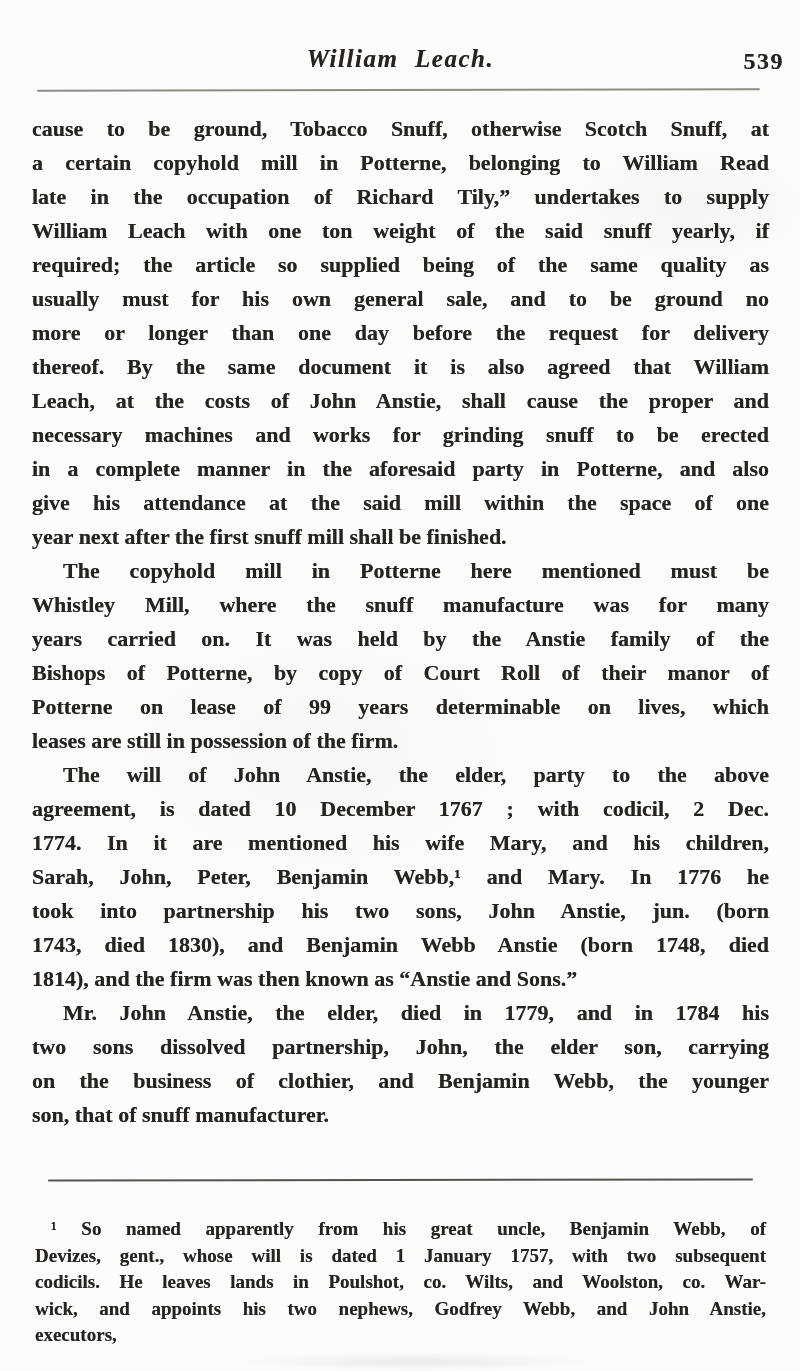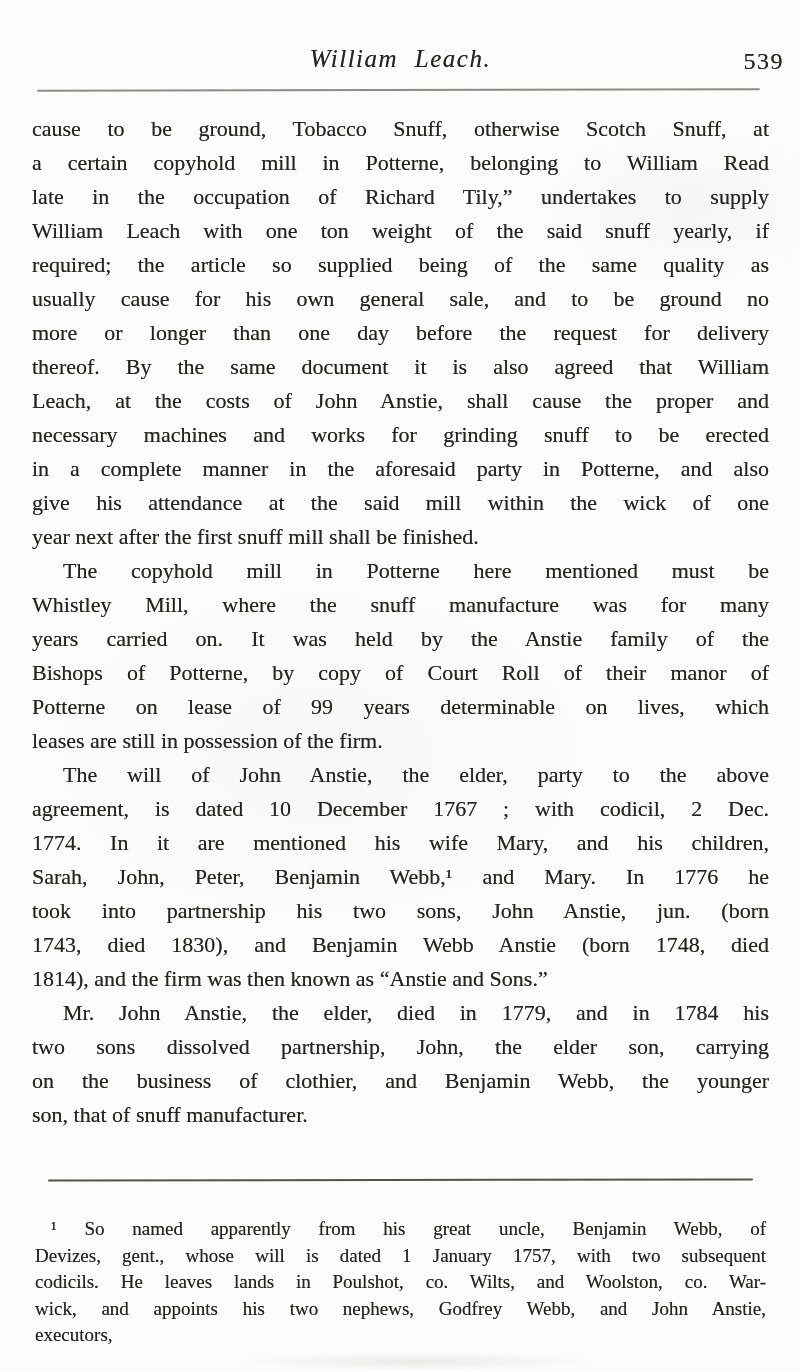--- a/index.html
+++ b/index.html
@@ -7,21 +7,21 @@
     width:800px;height:1371px;
     position:relative;overflow:hidden;
     font-family:"Liberation Serif", serif;
     color:#272420;
     background:
       radial-gradient(ellipse 260px 14px at 52% 99.3%, rgba(110,108,100,0.12), transparent 70%),
       radial-gradient(ellipse 220px 110px at 86% 15%, rgba(120,118,110,0.05), transparent 70%),
       radial-gradient(ellipse 420px 260px at 40% 55%, rgba(118,115,108,0.03), transparent 75%),
       #fcfcfa;
   }
-  .page{position:absolute;inset:0;}
+  .page{position:absolute;inset:0;font-weight:bold;}
   .ink{text-shadow:0 0 0.45px rgba(39,36,32,0.6);}
 
   .running-header{position:absolute;top:42px;left:33px;width:735px;height:44px;}
   .header-title{
     text-align:center;font-style:italic;font-size:25px;line-height:34px;
     letter-spacing:1.5px;word-spacing:9px;
   }
   .page-num{
     position:absolute;top:6px;right:-16px;
     font-size:24px;letter-spacing:1.5px;font-style:normal;
@@ -65,27 +65,27 @@
 
   <div class="rule-top"></div>
 
   <div class="body-text ink">
     <div>
       <div class="line">cause to be ground, Tobacco Snuff, otherwise Scotch Snuff, at</div>
       <div class="line">a certain copyhold mill in Potterne, belonging to William Read</div>
       <div class="line">late in the occupation of Richard Tily,” undertakes to supply</div>
       <div class="line">William Leach with one ton weight of the said snuff yearly, if</div>
       <div class="line">required; the article so supplied being of the same quality as</div>
-      <div class="line">usually cause for his own general sale, and to be ground no</div>
+      <div class="line">usually must for his own general sale, and to be ground no</div>
       <div class="line">more or longer than one day before the request for delivery</div>
       <div class="line">thereof.  By the same document it is also agreed that William</div>
       <div class="line">Leach, at the costs of John Anstie, shall cause the proper and</div>
       <div class="line">necessary machines and works for grinding snuff to be erected</div>
       <div class="line">in a complete manner in the aforesaid party in Potterne, and also</div>
-      <div class="line">give his attendance at the said mill within the wick of one</div>
+      <div class="line">give his attendance at the said mill within the space of one</div>
       <div class="line last">year next after the first snuff mill shall be finished.</div>
     </div>
     <div>
       <div class="line indent">The copyhold mill in Potterne here mentioned must be</div>
       <div class="line">Whistley Mill, where the snuff manufacture was for many</div>
       <div class="line">years carried on.  It was held by the Anstie family of the</div>
       <div class="line">Bishops of Potterne, by copy of Court Roll of their manor of</div>
       <div class="line">Potterne on lease of 99 years determinable on lives, which</div>
       <div class="line last">leases are still in possession of the firm.</div>
     </div>

